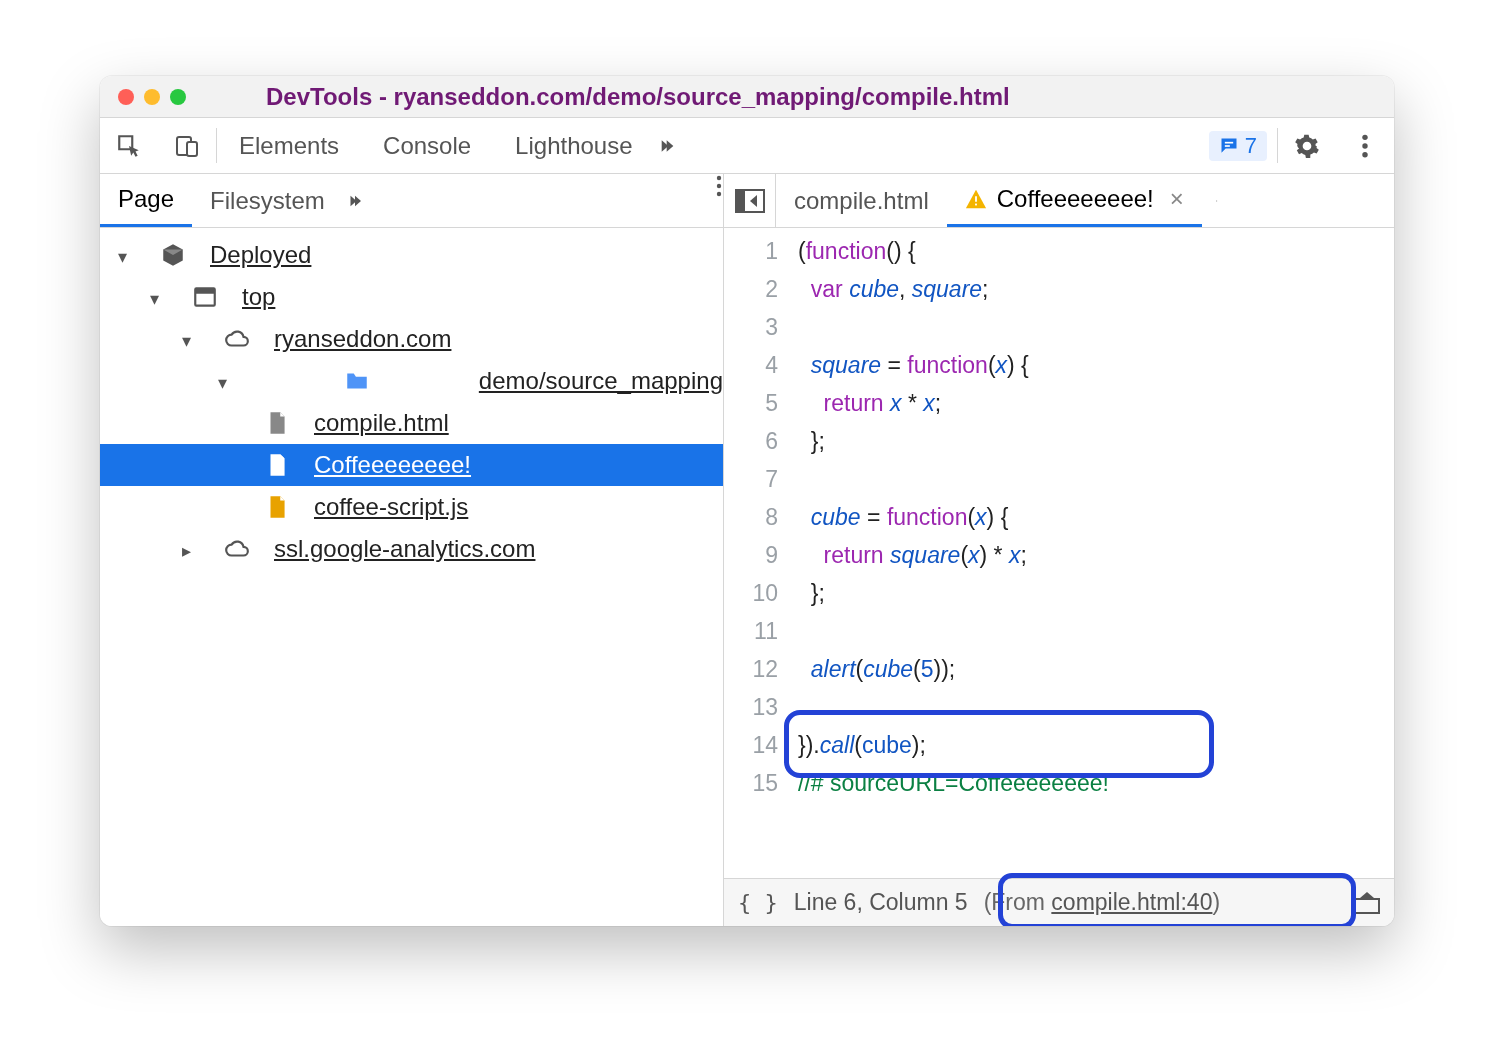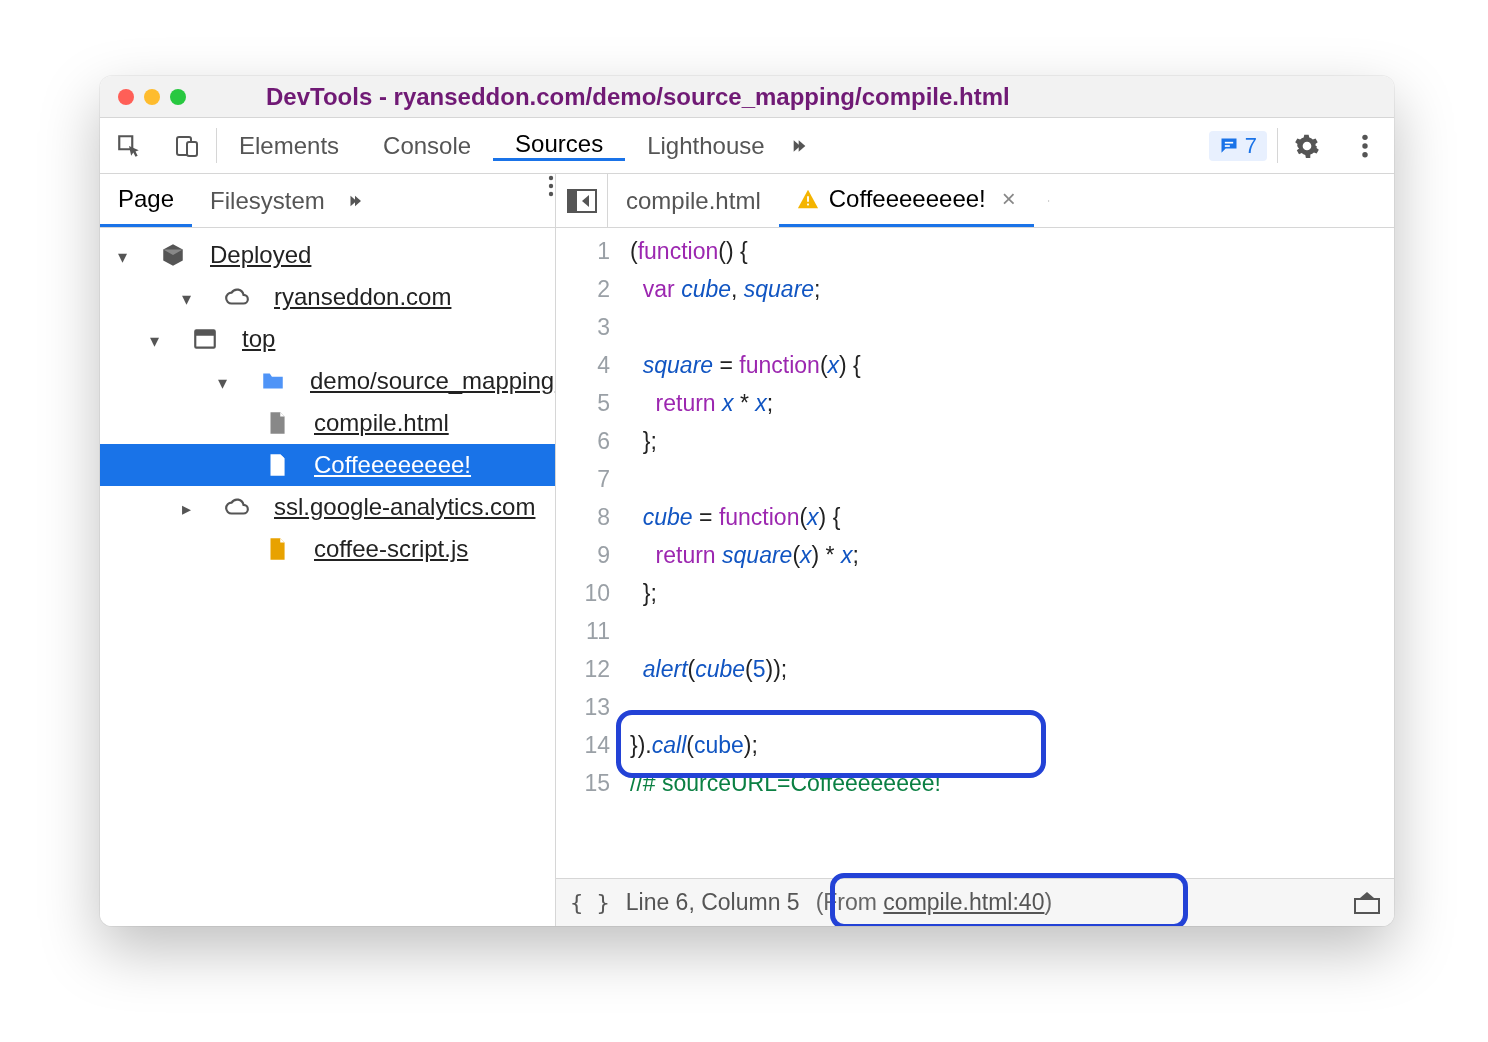--- a/index.html
+++ b/index.html
@@ -28,31 +28,31 @@
     .toolbar .divider{ width:1px; background:#d6d6d6; margin:10px 0; }
     .tabs{ display:flex; align-items:center; flex:1; }
     .tab{ padding:0 22px; display:flex; align-items:center; cursor:pointer; color:#555;}
     .tab.active{ color:#000; border-bottom:3px solid #1a73e8; }
     .issues-chip{ margin:auto 10px auto 0; display:flex; align-items:center; gap:6px; background:#e8f0fe; color:#1a73e8; padding:2px 10px; border-radius:4px; font-size:22px; height:30px;}
     .chev{ width:30px; display:flex; align-items:center; justify-content:center;}
     svg{display:block;}
 
     
     .split { display:flex; flex:1; min-height:0;}
-    .left-pane{ width:456px; border-right:1px solid #d6d6d6; display:flex; flex-direction:column; background:#fff;}
+    .left-pane{ width:624px; border-right:1px solid #d6d6d6; display:flex; flex-direction:column; background:#fff;}
     .sub-tabs{ height:54px; border-bottom:1px solid #d6d6d6; display:flex; align-items:stretch; font-size:24px; color:#555;}
     .sub-tabs .tab{padding:0 18px;}
     .sub-tabs .more{margin-left:auto;}
     .tree{ flex:1; overflow:auto; font-size:24px; color:#222; padding-top:6px;}
     .tree-row{ height:42px; display:flex; align-items:center; gap:24px; padding-left:12px; cursor:pointer; white-space:nowrap;text-decoration:underline;}
     .tree-row .tri::before{content:"▸"; display:inline-block; width:18px; color:#555; font-size:18px;}
     .tree-row.open .tri::before{content:"▾";}
     .tree-row.sel{ background:#1973e8; color:#fff;}
     .tree-row.sel svg path,.tree-row.sel svg rect{fill:#fff;}
-    .ind1{padding-left:18px;} .ind2{padding-left:50px;} .ind3{padding-left:82px;} .ind4{padding-left:118px;} .ind5{padding-left:164px;}
+    .ind1{padding-left:18px;} .ind2{padding-left:50px;} .ind3{padding-left:82px;} .ind4{padding-left:118px;justify-content:space-between;} .ind5{padding-left:164px;}
     .tree-icon{width:26px;height:26px;flex-shrink:0;}
 
     
     .right-pane{ flex:1; display:flex; flex-direction:column;}
     .editor-tabs{ height:54px; border-bottom:1px solid #d6d6d6; display:flex; align-items:stretch; font-size:24px;}
     .etab{ display:flex; align-items:center; gap:10px; padding:0 18px; color:#555; cursor:pointer;}
     .etab.active{ color:#000; border-bottom:3px solid #1a73e8;}
     .etab .close{color:#888; font-size:24px; margin-left:6px;}
     .nav-back{ width:52px; display:flex; align-items:center; justify-content:center; border-right:1px solid #d6d6d6; }
 
@@ -94,21 +94,20 @@
     <div class="icon-slot">
       <svg width="24" height="26" viewBox="0 0 24 24">
           <rect x="2" y="3" width="14" height="18" rx="2" fill="none" stroke="#555" stroke-width="2"></rect>
           <rect x="12" y="8" width="10" height="14" rx="2" fill="#fff" stroke="#555" stroke-width="2"></rect>
         </svg>
     </div>
     <div class="divider"></div>
     <div class="tabs">
       <div class="tab">Elements</div>
       <div class="tab">Console</div>
-      <div class="tab active">Sources</div>
       <div class="tab">Lighthouse</div>
       <div class="chev">
         <svg width="20" height="20" viewBox="0 0 24 24">
             <path fill="#555" d="M8 5l8 7-8 7z"></path>
             <path fill="#555" d="M2 5l8 7-8 7z"></path>
           </svg>
       </div>
     </div>
     <div class="issues-chip">
       <svg width="20" height="20" viewBox="0 0 24 24">
@@ -155,35 +154,35 @@
       </div>
       <div class="tree">
         <div class="tree-row open ind1">
           <span class="tri"></span>
           <svg class="tree-icon" viewBox="0 0 24 24">
               <path fill="#555" d="M12 2l9 5v10l-9 5-9-5V7z"></path>
               <path fill="#888" d="M12 2v20M3 7l9 5 9-5"></path>
             </svg>
           <span>Deployed</span>
         </div>
-        <div class="tree-row open ind3">
-          <span class="tri"></span>
-          <svg class="tree-icon" viewBox="0 0 24 24">
-              <path fill="none" stroke="#555" stroke-width="2" d="M7 18a5 5 0 110-10 6 6 0 0111 2 4 4 0 010 8H7z"></path>
-            </svg>
-          <span>ryanseddon.com</span>
-        </div>
         <div class="tree-row open ind2">
           <span class="tri"></span>
           <svg class="tree-icon" viewBox="0 0 24 24">
               <rect x="3" y="4" width="18" height="16" rx="1" fill="none" stroke="#555" stroke-width="2"></rect>
               <rect x="3" y="4" width="18" height="5" fill="#555"></rect>
             </svg>
           <span>top</span>
         </div>
+        <div class="tree-row open ind3">
+          <span class="tri"></span>
+          <svg class="tree-icon" viewBox="0 0 24 24">
+              <path fill="none" stroke="#555" stroke-width="2" d="M7 18a5 5 0 110-10 6 6 0 0111 2 4 4 0 010 8H7z"></path>
+            </svg>
+          <span>ryanseddon.com</span>
+        </div>
         <div class="tree-row open ind4">
           <span class="tri"></span>
           <svg class="tree-icon" viewBox="0 0 24 24">
               <path fill="#4f94f7" d="M3 5h6l2 3h10v11H3z"></path>
             </svg>
           <span>demo/source_mapping</span>
         </div>
         <div class="tree-row ind5">
           <svg class="tree-icon" viewBox="0 0 24 24">
               <path fill="#888" d="M6 2h9l4 4v16H6z"></path>
@@ -191,33 +190,33 @@
             </svg>
           <span>compile.html</span>
         </div>
         <div class="tree-row ind5 sel">
           <svg class="tree-icon" viewBox="0 0 24 24">
               <path fill="#fff" d="M6 2h9l4 4v16H6z"></path>
               <path fill="#1973e8" d="M15 2v4h4"></path>
             </svg>
           <span>Coffeeeeeeee!</span>
         </div>
-        <div class="tree-row ind3">
-          <span class="tri"></span>
-          <svg class="tree-icon" viewBox="0 0 24 24">
-              <path fill="none" stroke="#555" stroke-width="2" d="M7 18a5 5 0 110-10 6 6 0 0111 2 4 4 0 010 8H7z"></path>
-            </svg>
-          <span>ssl.google-analytics.com</span>
-        </div>
         <div class="tree-row ind5">
           <svg class="tree-icon" viewBox="0 0 24 24">
               <path fill="#e8a200" d="M6 2h9l4 4v16H6z"></path>
               <path fill="#fff" d="M15 2v4h4"></path>
             </svg>
           <span>coffee-script.js</span>
+        </div>
+        <div class="tree-row ind3">
+          <span class="tri"></span>
+          <svg class="tree-icon" viewBox="0 0 24 24">
+              <path fill="none" stroke="#555" stroke-width="2" d="M7 18a5 5 0 110-10 6 6 0 0111 2 4 4 0 010 8H7z"></path>
+            </svg>
+          <span>ssl.google-analytics.com</span>
         </div>
       </div>
     </div>
 
     <div class="right-pane">
       <div class="editor-tabs">
         <div class="nav-back">
           <svg width="30" height="24" viewBox="0 0 30 24">
               <rect x="1" y="1" width="28" height="22" fill="none" stroke="#555" stroke-width="2"></rect>
               <rect x="1" y="1" width="9" height="22" fill="#555"></rect>

